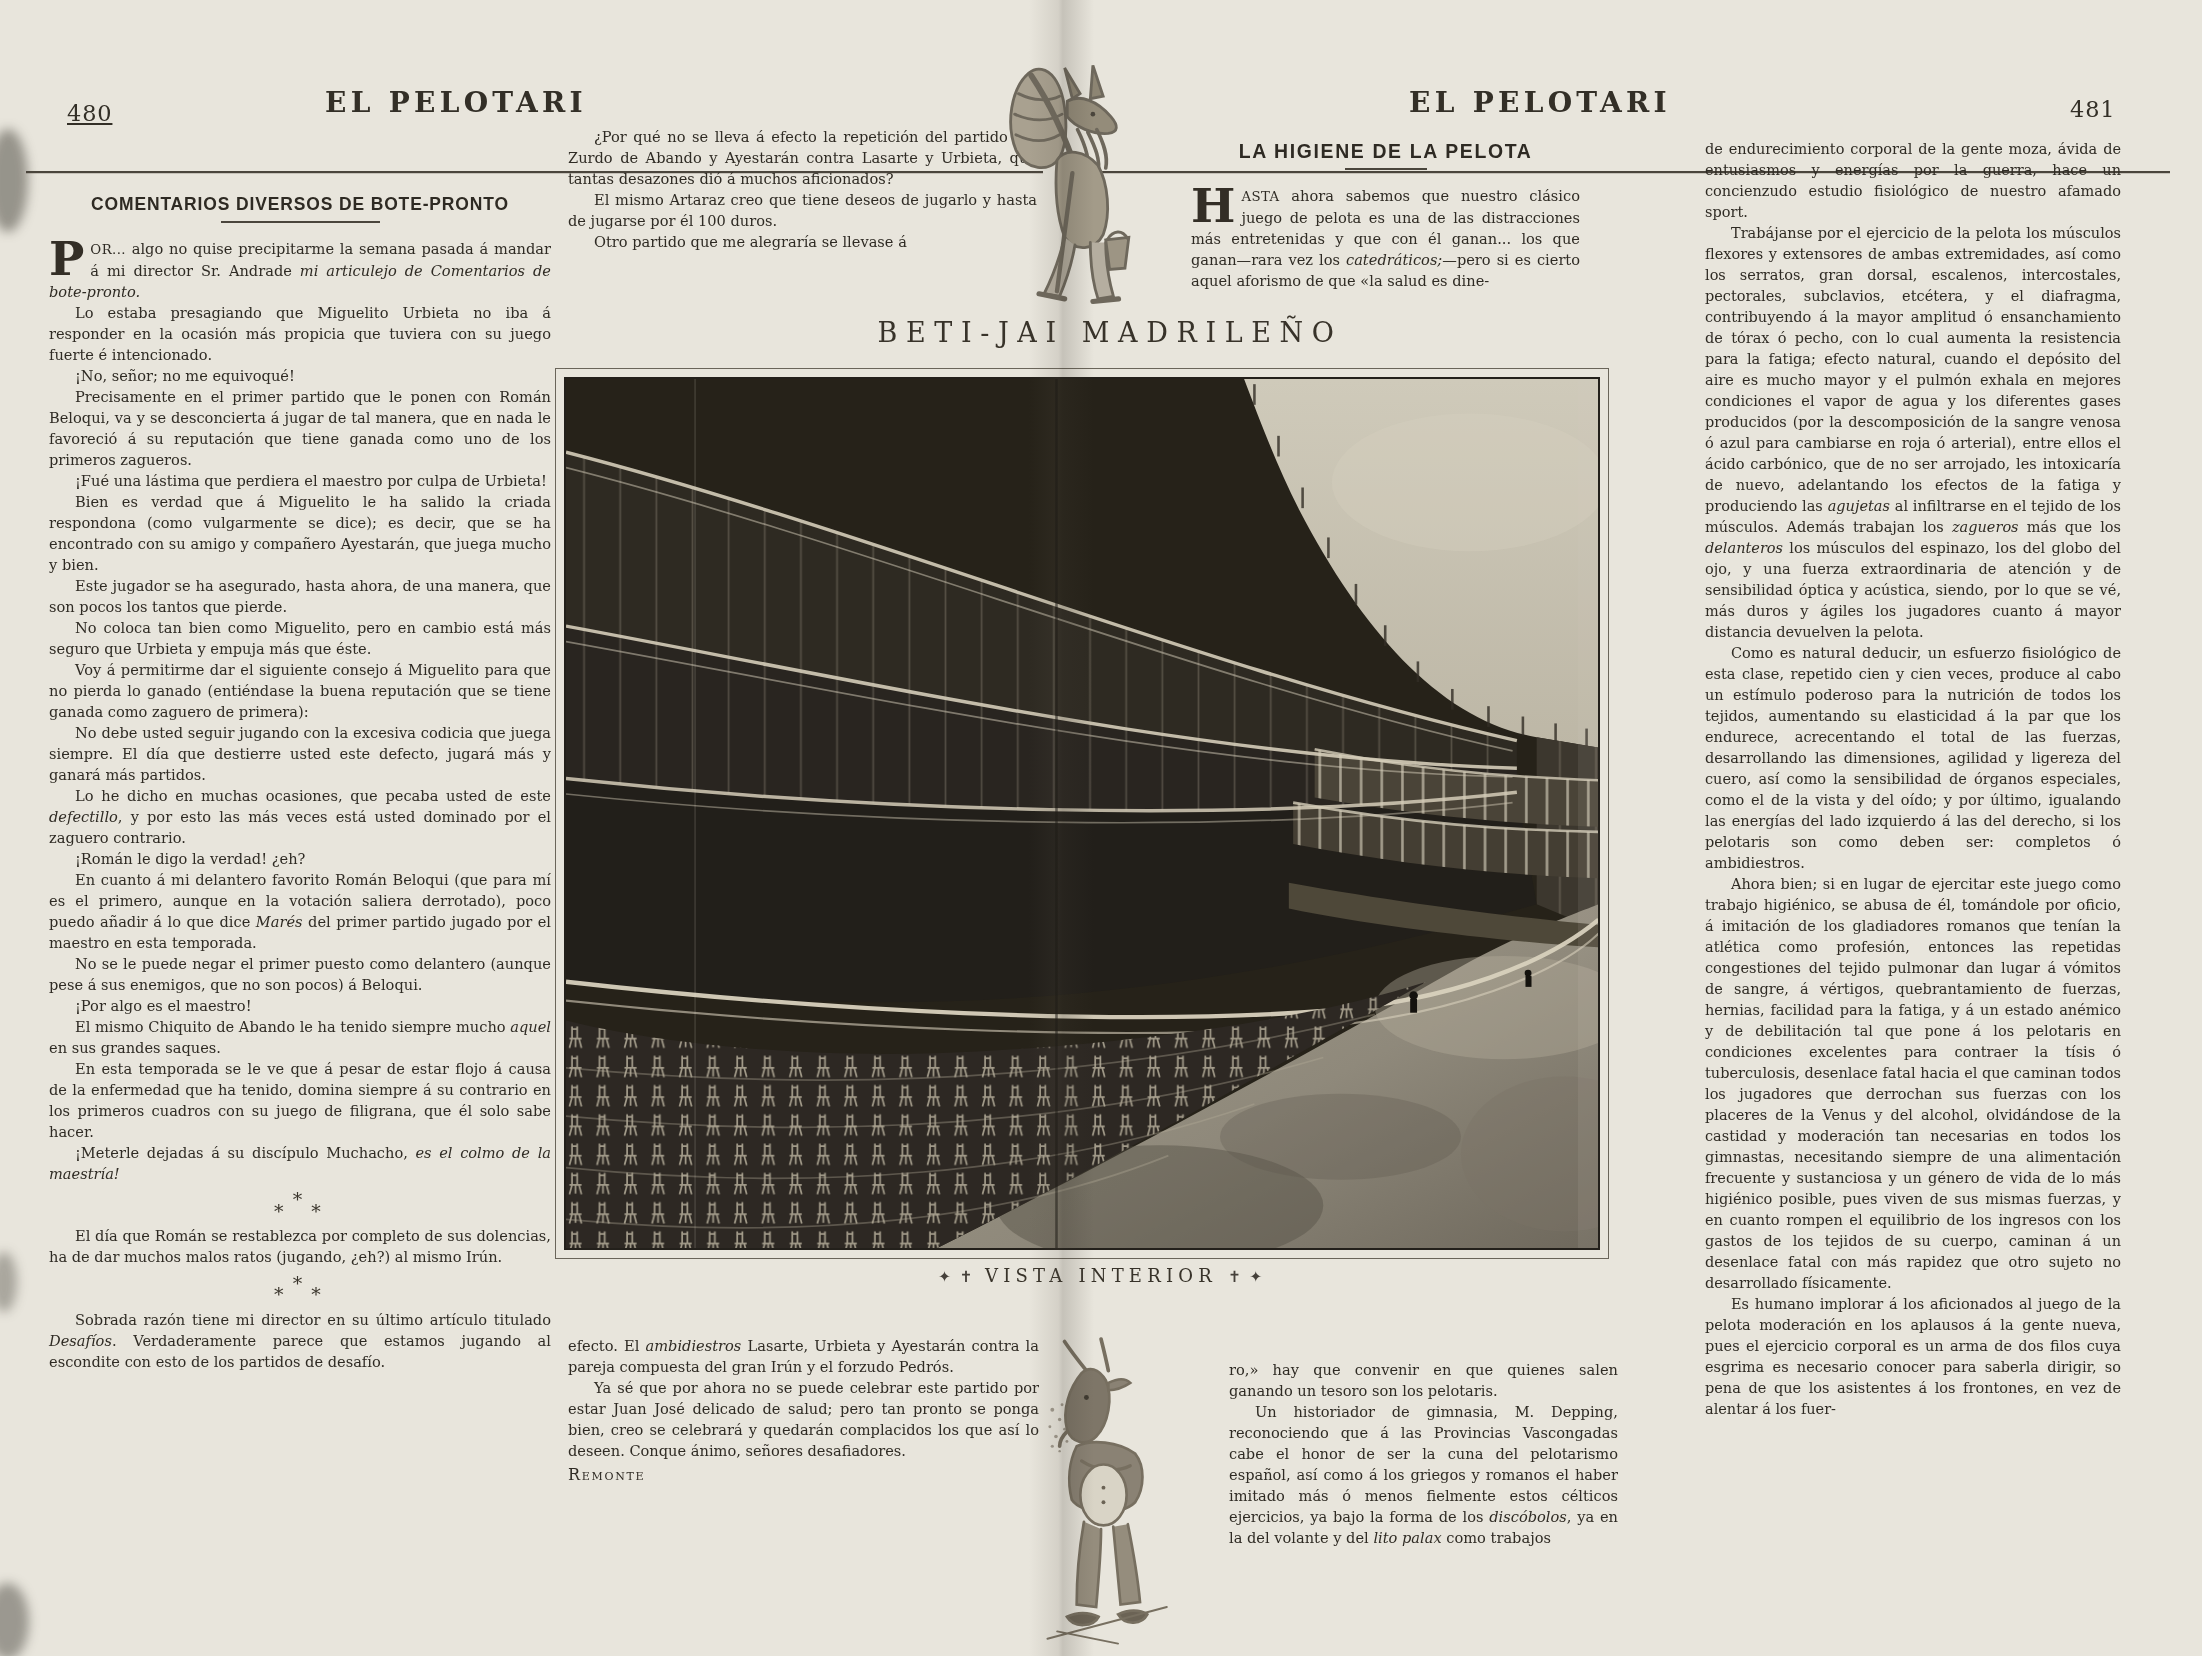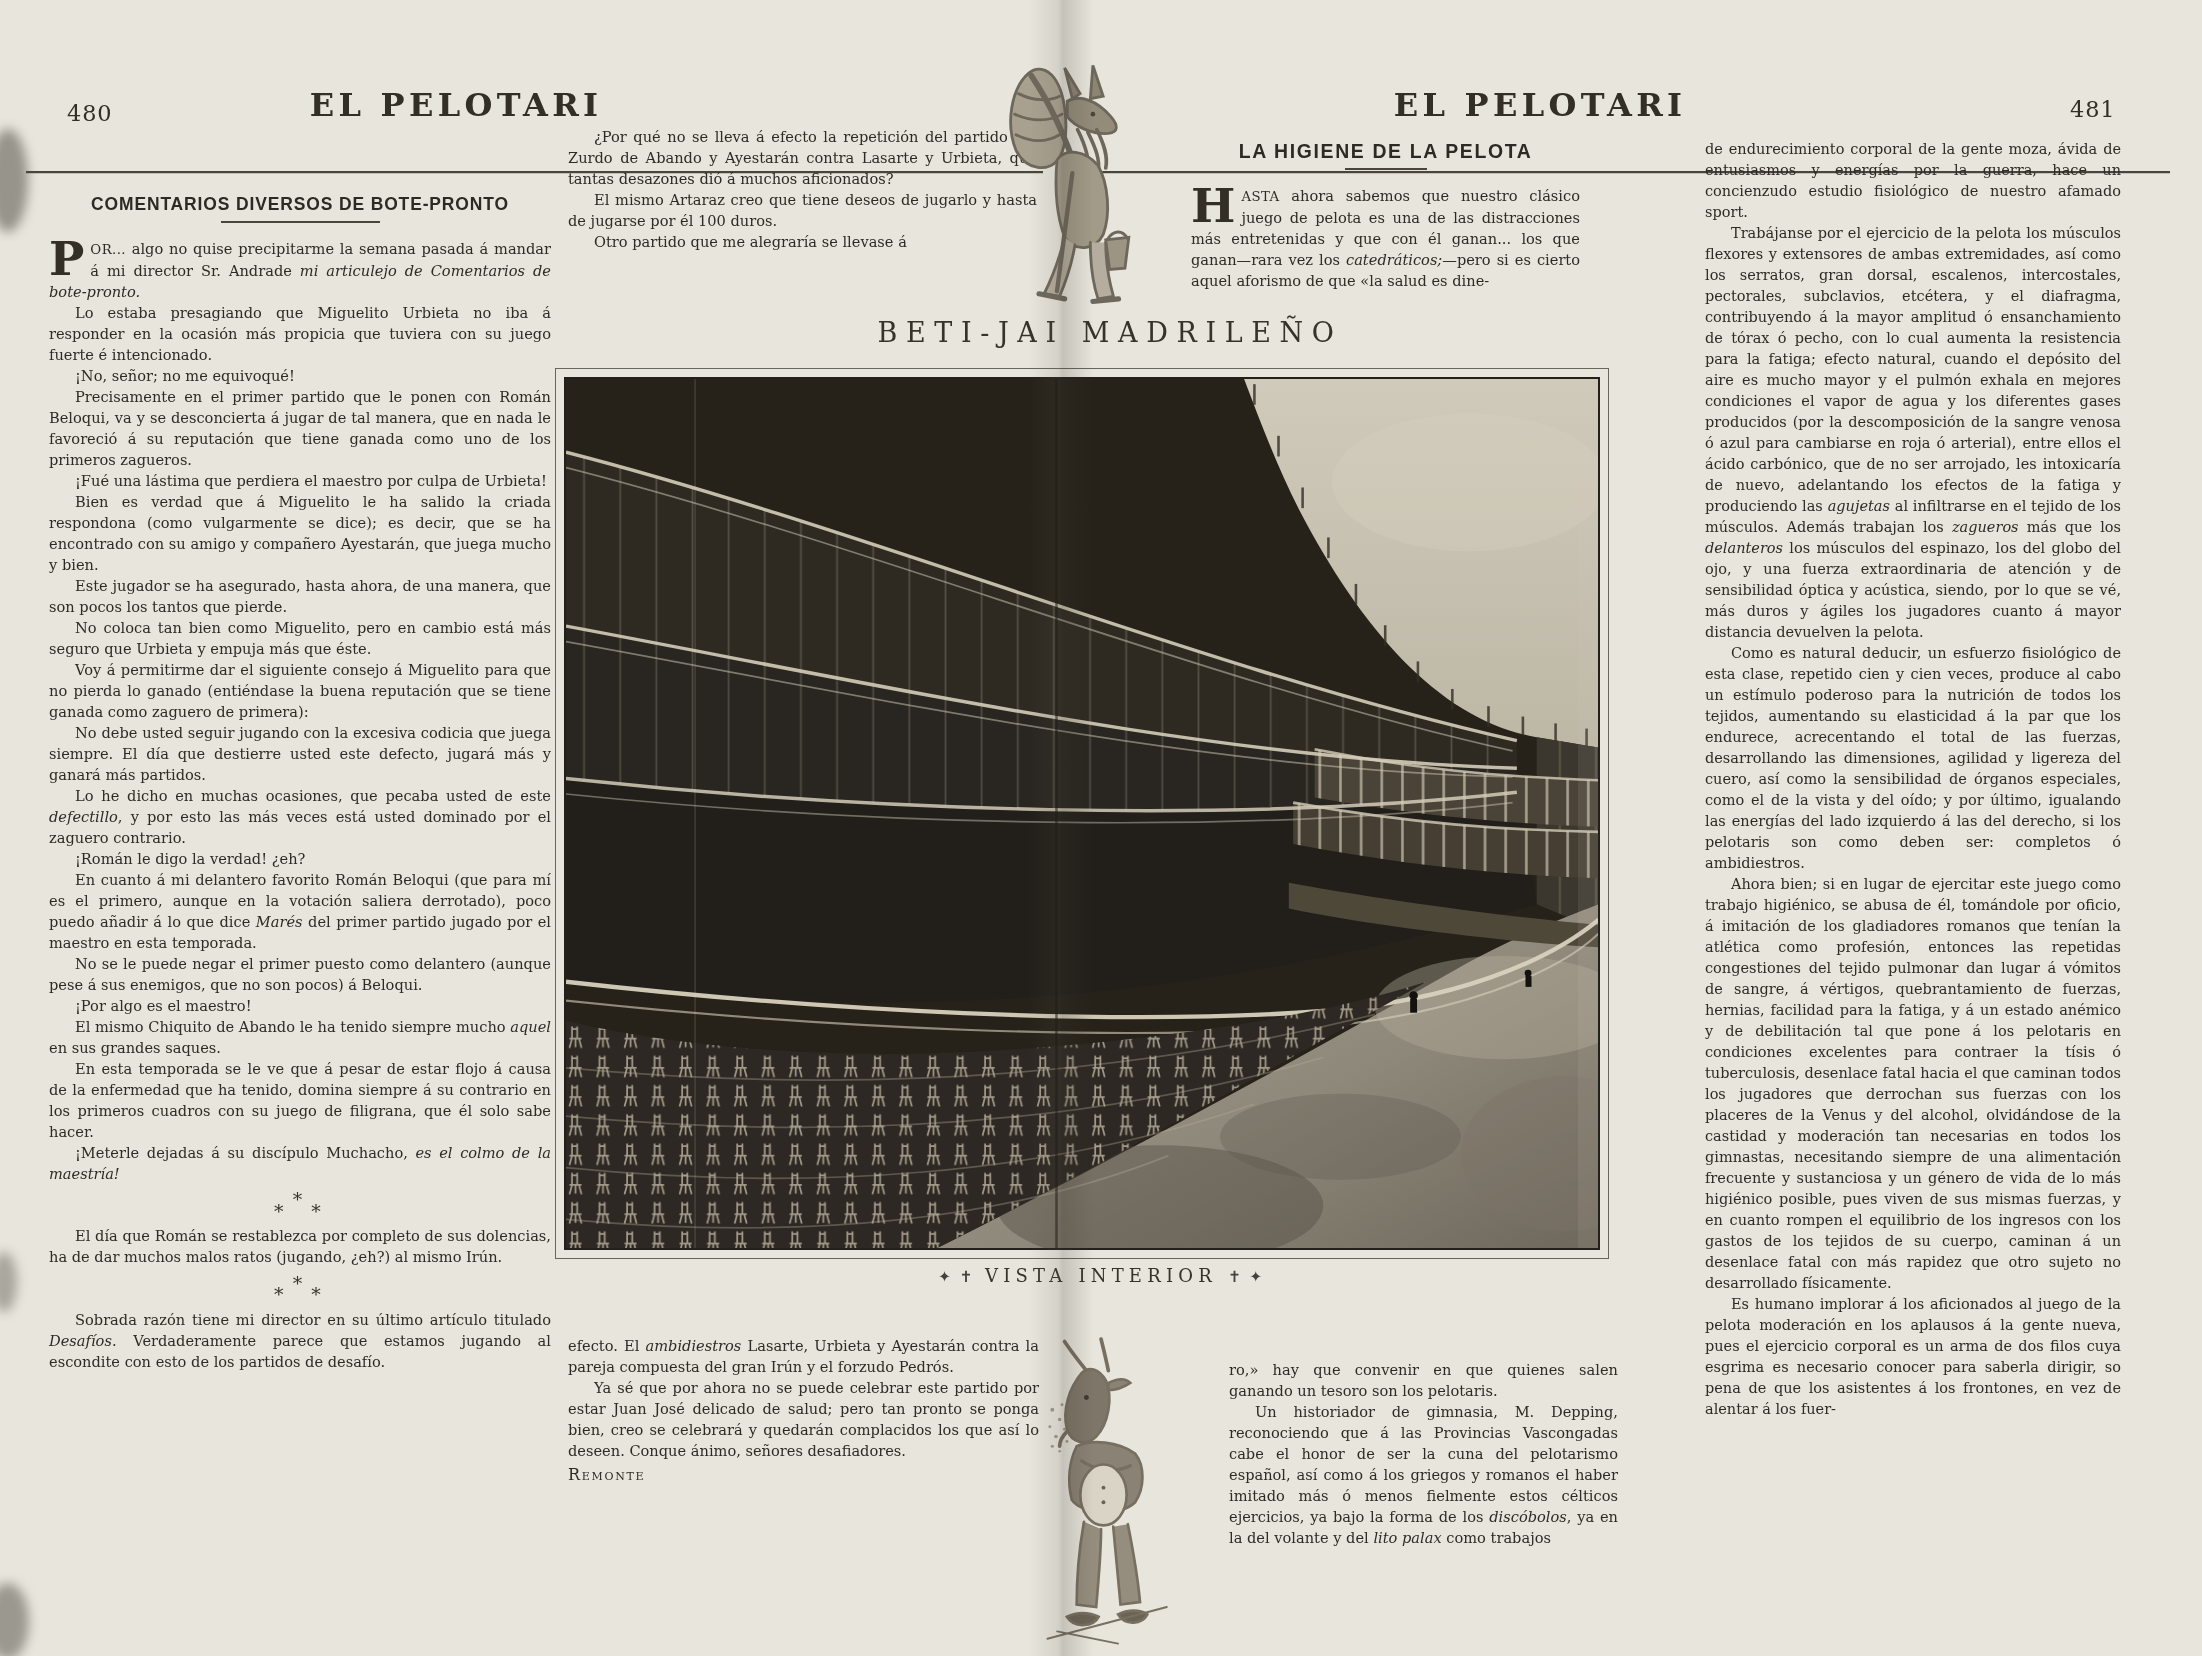--- a/index.html
+++ b/index.html
@@ -24,21 +24,21 @@
     background:linear-gradient(90deg, rgba(95,88,76,0) 0%, rgba(95,88,76,.14) 45%, rgba(60,55,46,.20) 52%, rgba(95,88,76,0) 100%);
     pointer-events:none;
   }
   .smudge{position:absolute;border-radius:50%;filter:blur(5.2px);}
   .smudge.a{left:-12px;top:129px;width:40px;height:103px;background:rgba(52,48,40,.45);}
   .smudge.b{left:-8.6px;top:1252px;width:26px;height:60px;background:rgba(52,48,40,.35);}
   .smudge.c{left:-13.8px;top:1583px;width:43px;height:77px;background:rgba(40,37,30,.4);}
 
   .pagenum{position:absolute;font-size:22.4px;letter-spacing:0.9px;color:#332f27;}
   .masthead{
-    position:absolute;text-align:center;font-size:32px;font-weight:bold;
+    position:absolute;text-align:center;font-size:28px;font-weight:bold;
     letter-spacing:4.3px;color:#332f27;
   }
   .headrule{position:absolute;height:1.7px;background:#4a453c;box-shadow:0 0.9px 0 rgba(74,69,60,.25);}
 
   .col{position:absolute;font-size:14.6px;line-height:21px;text-align:justify;}
   .col .para{margin:0;text-indent:26px;}
   .col .para.noindent{text-indent:0;}
   .col .para.has-drop{text-indent:0;}
   .dropcap{
     float:left;font-size:47px;line-height:36px;padding:2.6px 6px 0 0;
@@ -89,21 +89,21 @@
 </style>
 </head>
 <body>
 
 <div class="sheet">
 
   <div class="smudge a"></div>
   <div class="smudge b"></div>
   <div class="smudge c"></div>
 
-  <div class="pagenum" style="left:67px;top:100px;">480</div>
+  <div class="pagenum" style="left:67px;top:100px;text-decoration:underline;">480</div>
   <div class="masthead" style="left:241px;top:86px;width:430px;">EL PELOTARI</div>
   <div class="headrule" style="left:26px;top:171px;width:1017px;"></div>
 
   <div class="masthead" style="left:1342px;top:86px;width:396px;">EL PELOTARI</div>
   <div class="pagenum" style="left:2070px;top:96px;">481</div>
   <div class="headrule" style="left:1069px;top:171px;width:1101px;"></div>
 
   <div class="col" style="left:49px;top:194px;width:502px;">
     <h2 class="art-title">COMENTARIOS DIVERSOS DE BOTE-PRONTO</h2>
     <div class="title-rule"></div>

